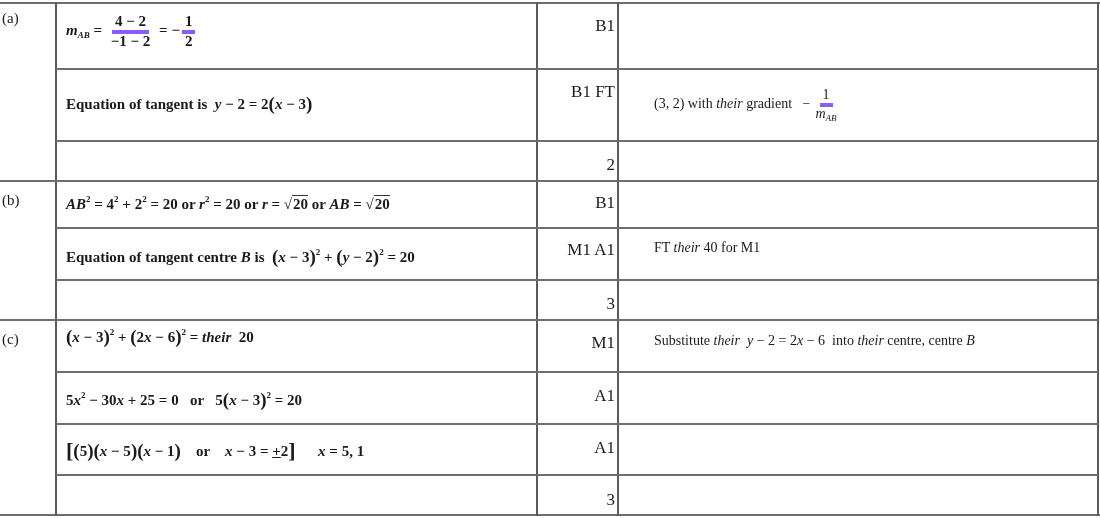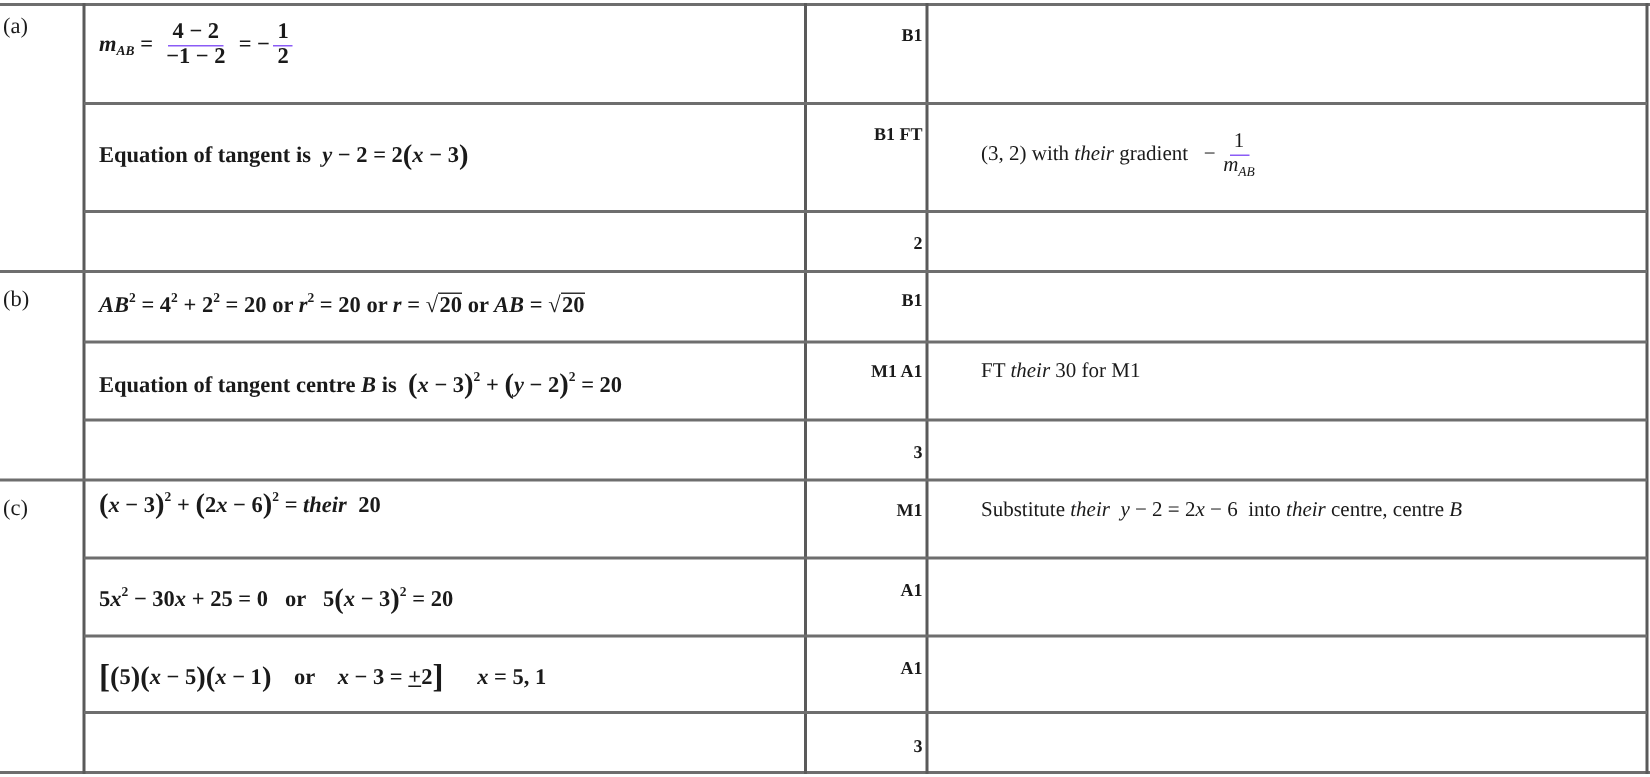--- a/index.html
+++ b/index.html
@@ -5,27 +5,27 @@
   html, body { margin: 0; padding: 0; background: #ffffff; }
   body {
     width: 1100px; height: 518px; position: relative; overflow: hidden;
     font-family: "Liberation Serif", "DejaVu Serif", serif;
     color: #1a1a1a;
   }
   .hline { position: absolute; height: 2px; background: #6e6e6e; }
   .vline { position: absolute; width: 2px; background: #5a5a5a; }
   .label { position: absolute; left: 2px; font-size: 15px; }
   .work { position: absolute; left: 66px; font-size: 15px; white-space: nowrap; font-weight: bold; }
-  .mark { position: absolute; right: 485px; font-size: 12px; font-weight: bold; text-align: right; white-space: nowrap; }
+  .mark { position: absolute; right: 485px; font-size: 17px; font-weight: normal; text-align: right; white-space: nowrap; }
   .note { position: absolute; left: 654px; font-size: 14px; white-space: nowrap; }
   i, .it { font-style: italic; }
   sup { font-size: 9px; vertical-align: 7px; line-height: 0; }
   sub { font-size: 9px; vertical-align: -3px; line-height: 0; }
   .frac { display: inline-flex; flex-direction: column; align-items: center; vertical-align: middle; margin: 0 2px; line-height: 1.05; }
-  .frac .num { border-bottom: 1px solid #8b5cf6; padding: 0 3px; }
+  .frac .num { border-bottom: 4px solid #8b5cf6; padding: 0 3px; }
   .frac .den { padding: 0 3px; }
   .sqrt { border-top: 1px solid #333; padding-left: 1px; }
   .big { font-size: 19px; vertical-align: -1px; }
   .bracket { font-size: 22px; vertical-align: -2px; }
 </style>
 </head>
 <body>
 
 <div class="hline" style="left:0;top:2px;width:1100px;"></div>
 <div class="hline" style="left:0;top:514px;width:1100px;"></div>
@@ -89,21 +89,21 @@
 </div>
 <div class="mark" style="top:193px;">B1</div>
 
 <div class="work" style="top:246px;">
   <span>Equation of tangent centre</span> <i>B</i> <span>is</span>&nbsp;
   <span class="big">(</span><i>x</i> − 3<span class="big">)</span><sup>2</sup> +
   <span class="big">(</span><i>y</i> − 2<span class="big">)</span><sup>2</sup> = 20
 </div>
 <div class="mark" style="top:240px;">M1 A1</div>
 <div class="note" style="top:240px;">
-  <span>FT</span> <i>their</i> <span>30 for M1</span>
+  <span>FT</span> <i>their</i> <span>40 for M1</span>
 </div>
 
 <div class="mark" style="top:294px;">3</div>
 
 <div class="label" style="top:331px;">(c)</div>
 
 <div class="work" style="top:326px;">
   <span class="big">(</span><i>x</i> − 3<span class="big">)</span><sup>2</sup> +
   <span class="big">(</span>2<i>x</i> − 6<span class="big">)</span><sup>2</sup> = <i>their</i>&nbsp; 20
 </div>

